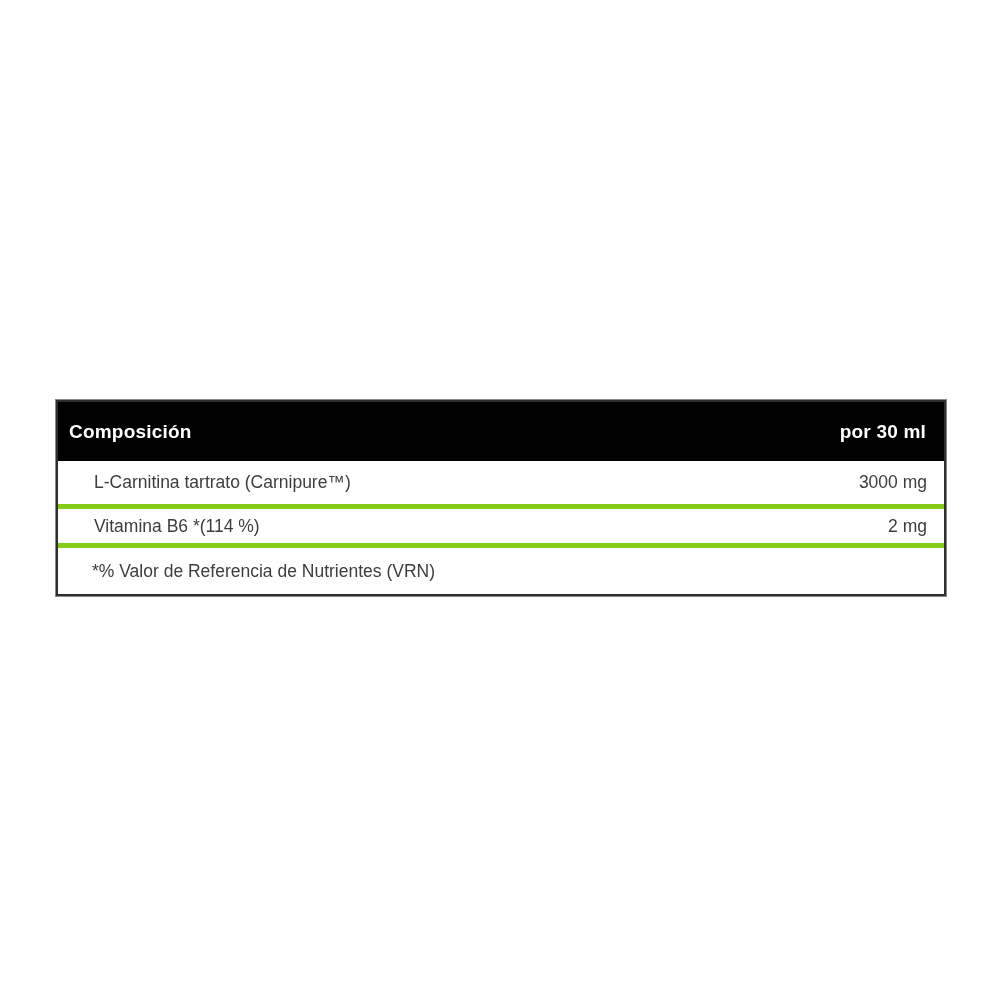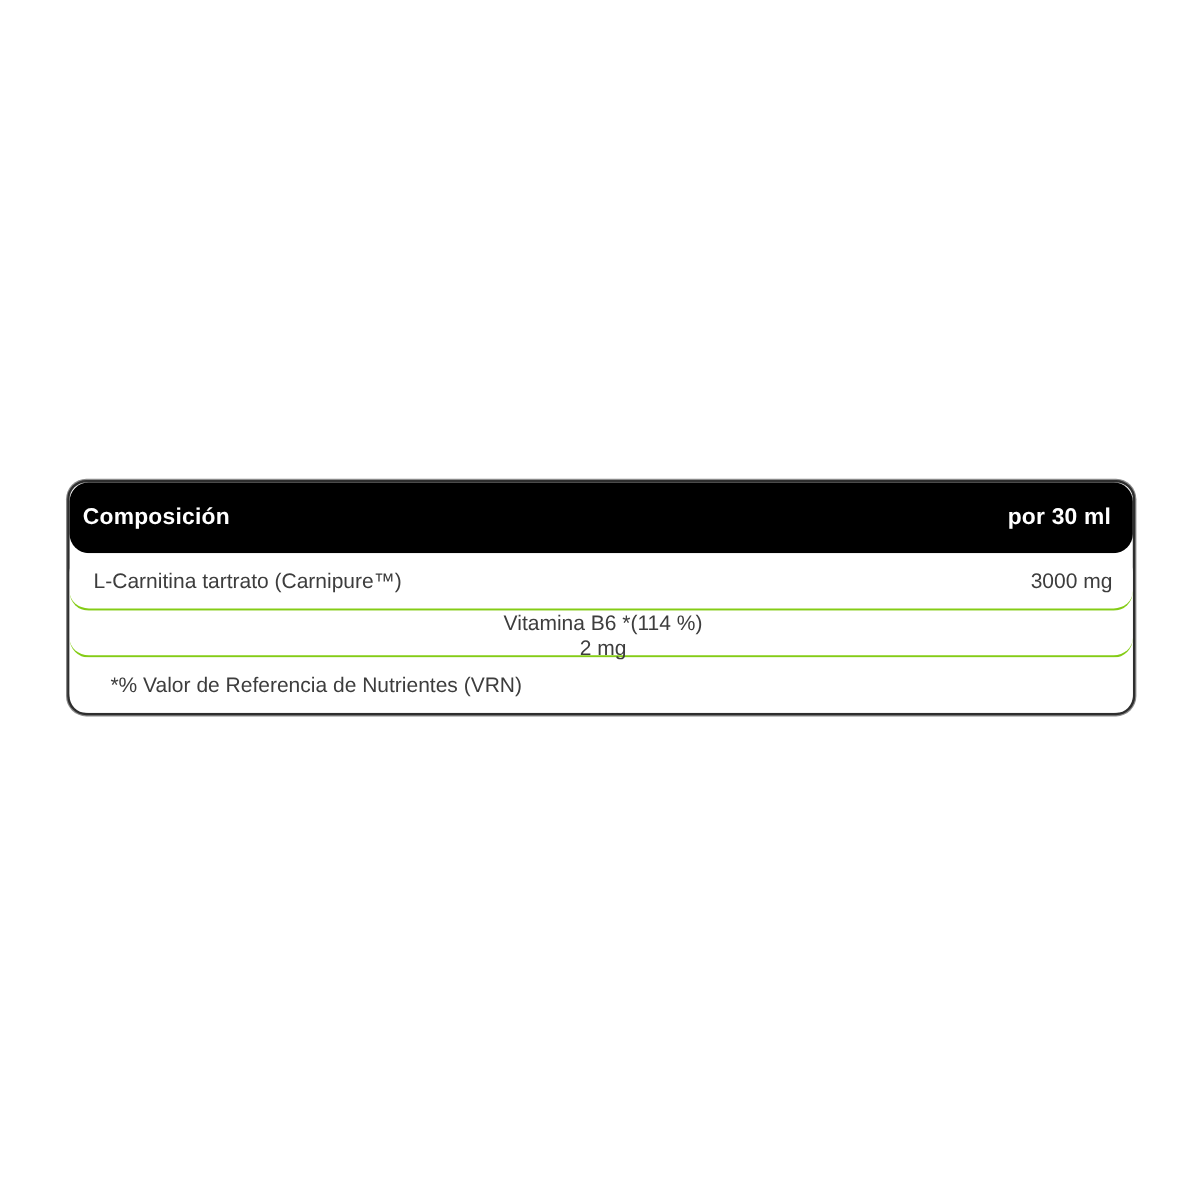--- a/index.html
+++ b/index.html
@@ -1,15 +1,15 @@
 <!DOCTYPE html>
 <html><head>
 <meta charset="utf-8">
 <style>
-  * { margin: 0; padding: 0; box-sizing: border-box; border-radius: 16px; }
+  * { margin: 0; padding: 0; box-sizing: border-box; }
   html, body {
     width: 1000px;
     height: 1000px;
     background: #ffffff;
     font-family: "Liberation Sans", sans-serif;
     position: relative;
     overflow: hidden;
   }
   .composition-table {
     position: absolute;
@@ -30,27 +30,27 @@
     padding: 0 18px 0 11px;
     font-size: 19px;
     font-weight: bold;
     letter-spacing: 0.2px;
   }
   .table-body { background: #ffffff; }
   .table-row {
     display: flex;
     align-items: center;
     justify-content: space-between;
-    padding: 0 17px 0 20px;
+    padding: 0 17px 0 36px;
     font-size: 17.5px;
     color: #3d3d3d;
-    border-bottom: 2px solid #84cc16;
+    border-bottom: 5px solid #84cc16;
   }
   .row-1 { height: 48px; }
-  .row-2 { height: 39px; flex-direction: column; }
+  .row-2 { height: 39px; }
   .table-footnote {
     display: flex;
     align-items: center;
     height: 46px;
     padding: 0 17px 0 34px;
     font-size: 17.5px;
     color: #3d3d3d;
   }
   .nutrient-name { text-align: left; }
   .nutrient-value { text-align: center; white-space: nowrap; }

